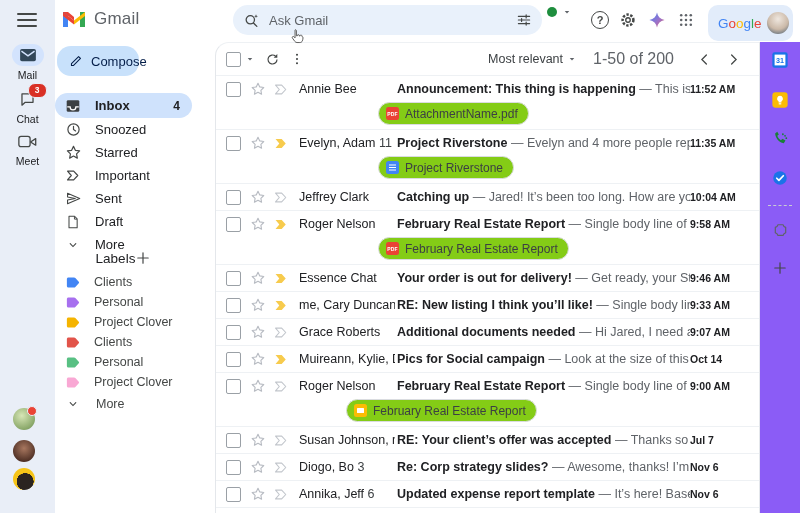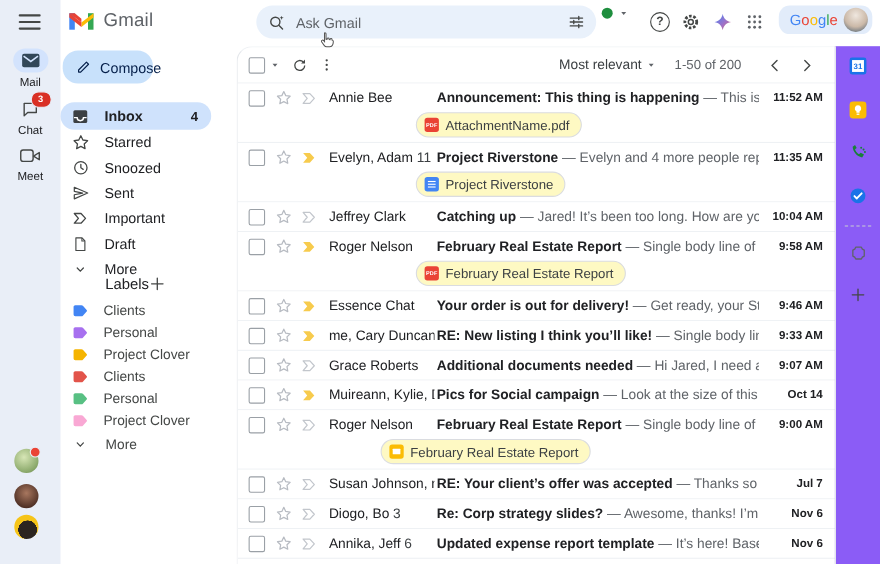--- a/index.html
+++ b/index.html
@@ -30,21 +30,21 @@
 
   
   .searchbar{position:absolute;left:233px;top:5px;width:309px;height:30px;border-radius:15px;background:#e9f1fb;
              display:flex;align-items:center;padding:0 10px;box-sizing:border-box;cursor:text}
   .search-ph{color:#5f6368;font-size:13px;margin-left:9px;flex:1}
   .status{position:absolute;left:547px;top:7px;display:flex;align-items:center;gap:5px;cursor:pointer}
   .status-dot{width:10px;height:10px;border-radius:50%}
   .hicon{position:absolute;top:8px;width:24px;height:24px;display:flex;align-items:center;justify-content:center;cursor:pointer}
   .help-circle{width:16px;height:16px;border:1.6px solid #444746;border-radius:50%;font-size:11px;font-weight:700;
                color:#444746;display:flex;align-items:center;justify-content:center}
-  .gpill{position:absolute;left:708px;top:5px;height:26px;border-radius:10px;background:#e2ecfa;display:flex;
+  .gpill{position:absolute;left:708px;top:5px;height:36px;border-radius:10px;background:#e2ecfa;display:flex;
          align-items:center;gap:5px;padding:0 4px 0 10px;cursor:pointer}
   .glet{font-size:13.5px;font-weight:500}
   .gavatar{width:22px;height:22px;border-radius:50%;background:radial-gradient(circle at 50% 32%,#efe7df,#cbb9a8 55%,#5e6d79 90%)}
 
   
   .compose{position:absolute;left:57px;top:46px;width:82px;height:30px;border-radius:14px;background:#c8e1fb;
            display:flex;align-items:center;gap:8px;padding-left:12px;box-sizing:border-box;cursor:pointer}
   .compose-lbl{font-size:13px;font-weight:500;color:#041e49}
   .nav{position:absolute;left:55px;top:93px;width:137px}
   .nav-item{display:flex;align-items:center;height:23px;padding-left:9px;border-radius:13px;cursor:pointer;position:relative}
@@ -64,38 +64,38 @@
   .labels-more{display:flex;align-items:center;height:20px;padding-left:11px;margin-top:1px;cursor:pointer}
 
   
   .listpanel{position:absolute;left:215px;top:42px;right:40px;bottom:0;background:#fff;
              border-left:1px solid #e4e7eb;border-top:1px solid #eef1f4;border-top-left-radius:14px;overflow:hidden}
   .toolbar{height:32px;display:flex;align-items:center;padding:0 12px 0 10px;border-bottom:1px solid #eef1f4}
   .cbx{width:13px;height:13px;border:1.5px solid #9aa0a6;border-radius:2px;display:inline-block;cursor:pointer;flex:none}
   .tb-ic{margin-left:10px;cursor:pointer;display:flex;align-items:center;color:#444746}
   .tb-right{margin-left:auto;display:flex;align-items:center}
   .sort{display:flex;align-items:center;gap:4px;font-size:12.5px;color:#3c4043;cursor:pointer}
-  .range{font-size:12px;color:#5f6368;margin:0 16px}
+  .range{font-size:16px;color:#5f6368;margin:0 16px}
   .pagechev{cursor:pointer;padding:0 7px;display:flex;align-items:center}
 
   .row{border-bottom:1px solid #eef1f4;cursor:pointer;background:#fff}
   .row-main{display:flex;align-items:center;height:26px;padding:0 12px 0 10px}
   .ic{display:flex;align-items:center;justify-content:center;flex:none}
   .star-w{margin-left:9px}
   .imp-w{margin-left:7px}
   .sender{width:96px;margin-left:9px;flex:none;white-space:nowrap;overflow:hidden;font-size:12.5px}
   .sname{font-weight:400}
   .scount{font-weight:400;color:#3c4043}
   .subject-area{flex:1;white-space:nowrap;overflow:hidden;font-size:12.5px;margin-left:2px}
   .subj{font-weight:700}
   .snip{color:#5f6368}
-  .time{width:58px;flex:none;text-align:right;font-size:10.5px;font-weight:700;white-space:nowrap}
+  .time{width:58px;flex:none;font-size:10.5px;font-weight:700;white-space:nowrap}
   .chipline{height:24px;padding-bottom:3px}
   .chip{display:inline-flex;align-items:center;gap:6px;height:21px;border:1px solid #dadce0;border-radius:12px;
-        padding:0 10px 0 7px;font-size:12px;color:#3c4043;background:#fef9c3}
+        padding:0 10px 0 7px;font-size:12px;color:#3c4043;background:#84cc16}
   .chip-ic{width:13px;height:13px;border-radius:2.5px;flex:none;display:flex;align-items:center;justify-content:center;position:relative}
   .chip-ic.pdf{background:#ea4335;color:#fff;font-size:5px;font-weight:700;letter-spacing:.2px}
   .chip-ic.doc{background:#4285f4}
   .chip-ic.doc::after{content:"";width:7px;height:1.2px;background:#fff;box-shadow:0 2.5px 0 #fff,0 -2.5px 0 #fff}
   .chip-ic.slides{background:#fbbc04}
   .chip-ic.slides::after{content:"";width:7px;height:4.5px;background:#fff;border-radius:.5px}
 
   
   .rightbar{position:absolute;right:0;top:42px;width:40px;bottom:0;border-left:1px solid #e4e7eb;background:#8b5cf6}
   .rr-item{position:absolute;left:10px;width:20px;height:20px;cursor:pointer;display:flex;align-items:center;justify-content:center}
@@ -247,49 +247,49 @@
           <rect x="3" y="3.5" width="14" height="13" rx="1.6" fill="#3c4043"></rect>
           <path d="M3.6 11h3.2a3.2 3.2 0 0 0 6.4 0h3.2" stroke="#fff" stroke-width="1.4" fill="none"></path>
         </svg>
       </span>
       <span class="nav-lbl">Inbox</span>
       <span class="nav-count">4</span>
     </div>
     <div class="nav-item">
       <span class="nav-ic">
         <svg width="17" height="17" viewBox="0 0 20 20">
-          <path d="M10 2.8l2.2 4.6 5 .7-3.6 3.5.9 5L10 14.2l-4.5 2.4.9-5L2.8 8.1l5-.7z" fill="none" stroke="#444746" stroke-width="1.4" stroke-linejoin="round"></path>
-        </svg>
-      </span>
-      <span class="nav-lbl">Starred</span>
+          <circle cx="10" cy="10" r="6.6" fill="none" stroke="#444746" stroke-width="1.4"></circle>
+          <path d="M10 6.3V10l2.5 1.7" fill="none" stroke="#444746" stroke-width="1.4" stroke-linecap="round"></path>
+        </svg>
+      </span>
+      <span class="nav-lbl">Snoozed</span>
     </div>
     <div class="nav-item">
       <span class="nav-ic">
         <svg width="17" height="17" viewBox="0 0 20 20">
-          <circle cx="10" cy="10" r="6.6" fill="none" stroke="#444746" stroke-width="1.4"></circle>
-          <path d="M10 6.3V10l2.5 1.7" fill="none" stroke="#444746" stroke-width="1.4" stroke-linecap="round"></path>
-        </svg>
-      </span>
-      <span class="nav-lbl">Snoozed</span>
+          <path d="M10 2.8l2.2 4.6 5 .7-3.6 3.5.9 5L10 14.2l-4.5 2.4.9-5L2.8 8.1l5-.7z" fill="none" stroke="#444746" stroke-width="1.4" stroke-linejoin="round"></path>
+        </svg>
+      </span>
+      <span class="nav-lbl">Starred</span>
+    </div>
+    <div class="nav-item">
+      <span class="nav-ic">
+        <svg width="17" height="17" viewBox="0 0 20 20">
+          <path d="M3 4.8h7.2l4.8 5.2-4.8 5.2H3l4.4-5.2z" fill="none" stroke="#444746" stroke-width="1.4" stroke-linejoin="round"></path>
+        </svg>
+      </span>
+      <span class="nav-lbl">Important</span>
     </div>
     <div class="nav-item">
       <span class="nav-ic">
         <svg width="17" height="17" viewBox="0 0 20 20">
           <path d="M3 16.2V11.8l9-1.8-9-1.8V3.8L17.3 10z" fill="none" stroke="#444746" stroke-width="1.3" stroke-linejoin="round"></path>
         </svg>
       </span>
       <span class="nav-lbl">Sent</span>
-    </div>
-    <div class="nav-item">
-      <span class="nav-ic">
-        <svg width="17" height="17" viewBox="0 0 20 20">
-          <path d="M3 4.8h7.2l4.8 5.2-4.8 5.2H3l4.4-5.2z" fill="none" stroke="#444746" stroke-width="1.4" stroke-linejoin="round"></path>
-        </svg>
-      </span>
-      <span class="nav-lbl">Important</span>
     </div>
     <div class="nav-item">
       <span class="nav-ic">
         <svg width="16" height="16" viewBox="0 0 20 20">
           <path d="M5 2.8h7l3.2 3.4v11H5z" fill="none" stroke="#444746" stroke-width="1.3" stroke-linejoin="round"></path>
           <path d="M11.8 3v3.4H15" fill="none" stroke="#444746" stroke-width="1.2"></path>
         </svg>
       </span>
       <span class="nav-lbl">Draft</span>
     </div>

